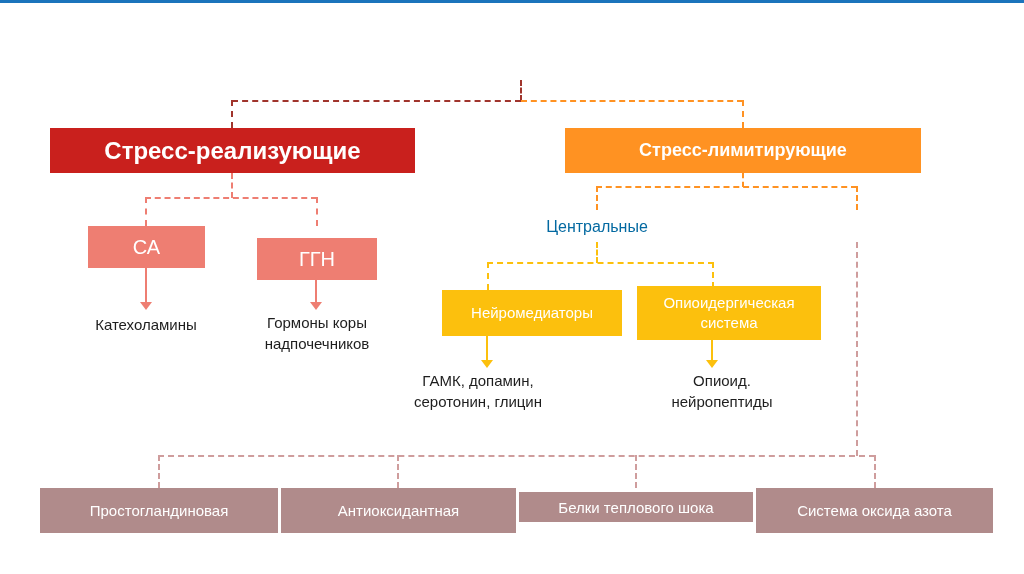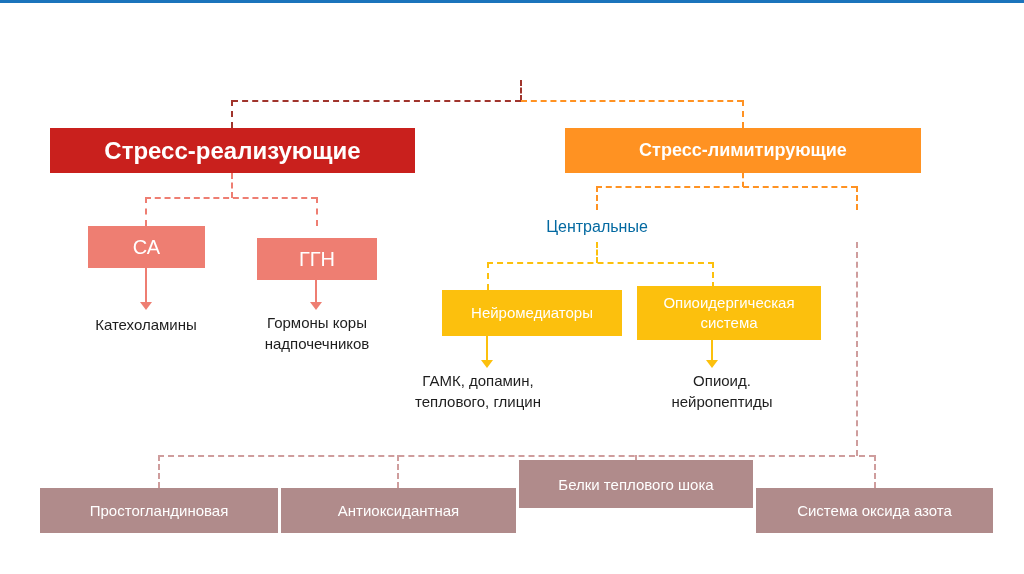--- a/index.html
+++ b/index.html
@@ -99,33 +99,33 @@
   <div class="vline c-yellow" style="left:596px; top:242px; height:21px;"></div>
   <div class="hline c-yellow" style="left:487px; top:262px; width:227px;"></div>
   <div class="vline c-yellow" style="left:487px; top:262px; height:28px;"></div>
   <div class="vline c-yellow" style="left:712px; top:262px; height:26px;"></div>
 
   <div class="box box-yellow" style="left:398px; top:290px; width:180px; height:46px;margin-left:44px;">Нейромедиаторы</div>
   <div class="box box-yellow" style="left:637px; top:286px; width:184px; height:54px;">Опиоидергическая система</div>
 
   <div class="stem stem-yellow" style="left:486px; top:336px; height:24px;"></div>
   <div class="arrowhead a-yellow" style="left:481px; top:360px;"></div>
-  <div class="lbl" style="left:398px; top:370px; width:160px;">ГАМК, допамин, теплового, глицин</div>
+  <div class="lbl" style="left:398px; top:370px; width:160px;">ГАМК, допамин, серотонин, глицин</div>
 
   <div class="stem stem-yellow" style="left:711px; top:340px; height:20px;"></div>
   <div class="arrowhead a-yellow" style="left:706px; top:360px;"></div>
   <div class="lbl" style="left:657px; top:370px; width:130px;">Опиоид. нейропептиды</div>
 
   <div class="vline c-rose" style="left:856px; top:242px; height:214px;"></div>
   <div class="hline c-rose" style="left:158px; top:455px; width:717px;"></div>
   <div class="vline c-rose" style="left:158px; top:455px; height:33px;"></div>
   <div class="vline c-rose" style="left:397px; top:455px; height:33px;"></div>
   <div class="vline c-rose" style="left:635px; top:455px; height:33px;"></div>
   <div class="vline c-rose" style="left:874px; top:455px; height:33px;"></div>
 
   <div class="box box-mauve" style="left:40px; top:488px; width:238px; height:45px;">Простогландиновая</div>
   <div class="box box-mauve" style="left:281px; top:488px; width:235px; height:45px;">Антиоксидантная</div>
-  <div class="box box-mauve" style="left:519px; top:460px; width:234px; height:48px;">Белки теплового шока</div>
+  <div class="box box-mauve" style="left:519px; top:492px; width:234px; height:30px;">Белки теплового шока</div>
   <div class="box box-mauve" style="left:756px; top:488px; width:237px; height:45px;">Система оксида азота</div>
 
   <div class="bottom-line"></div>
 
 </div>
 
 </body></html>

